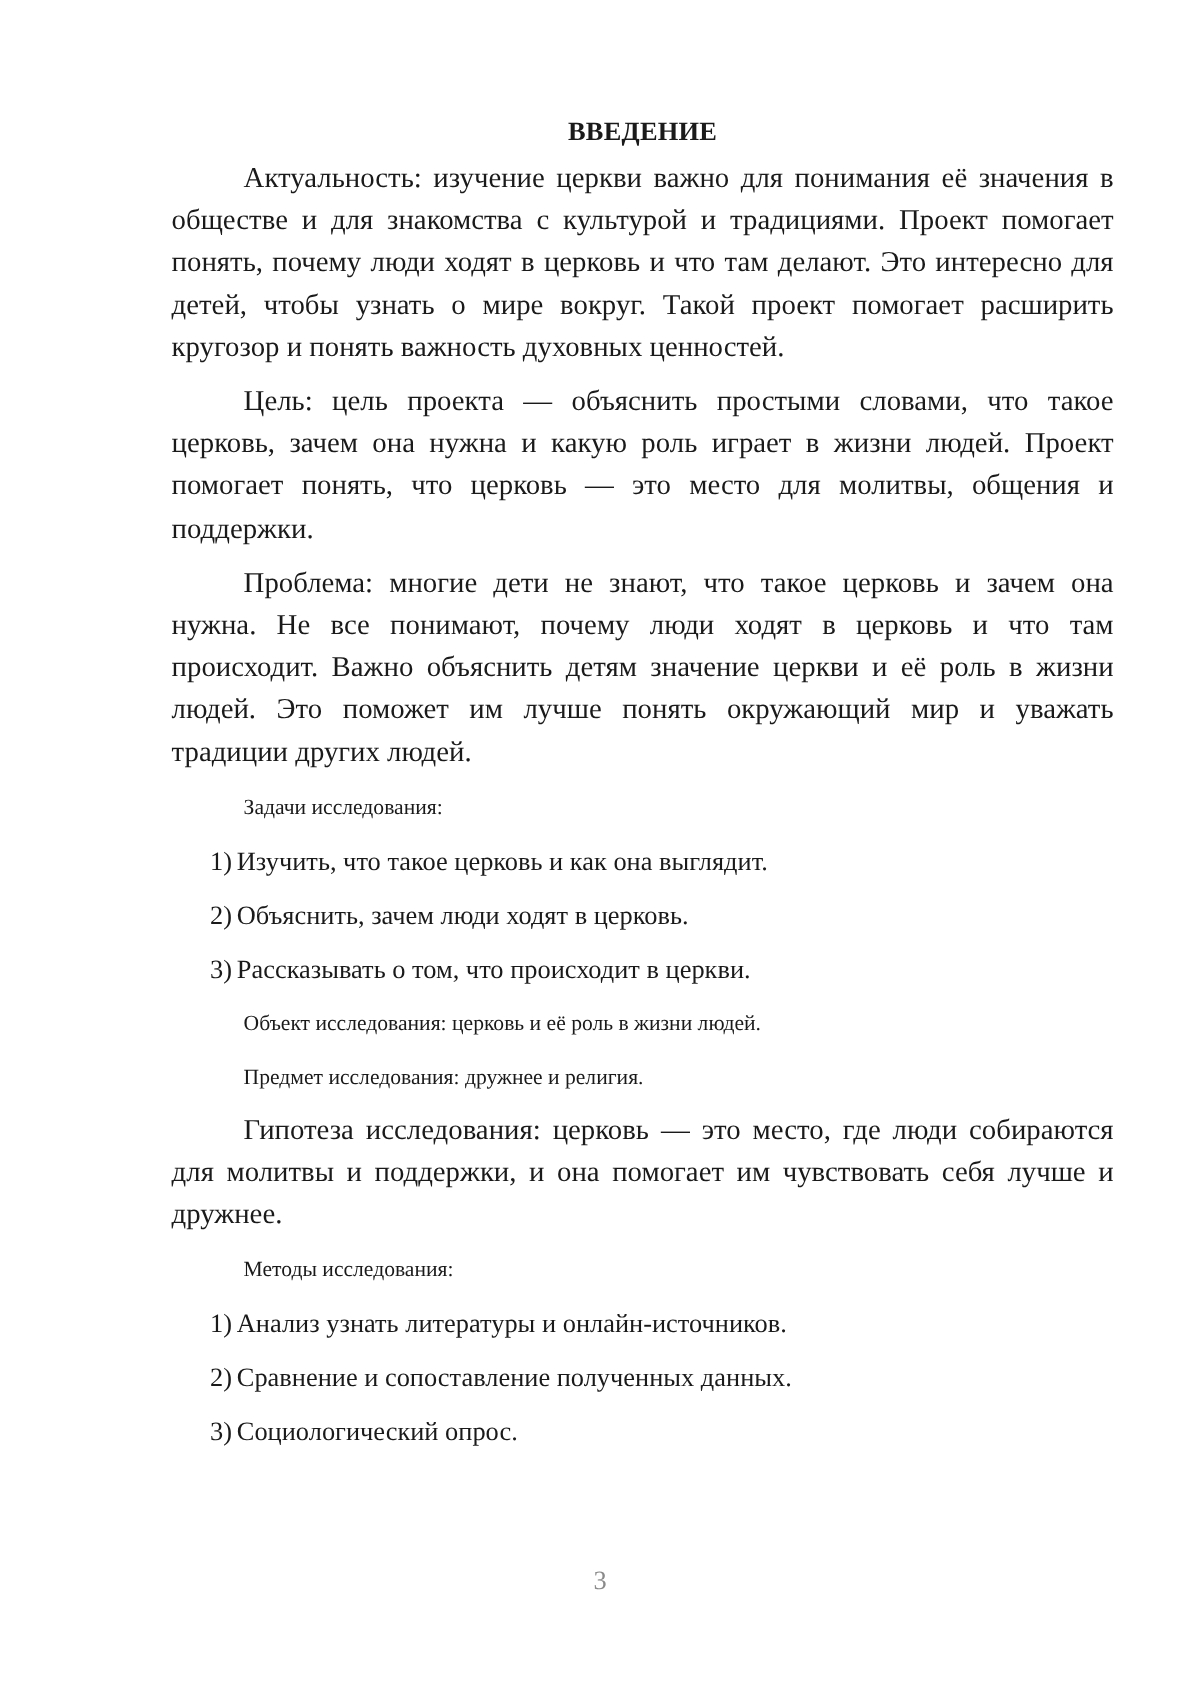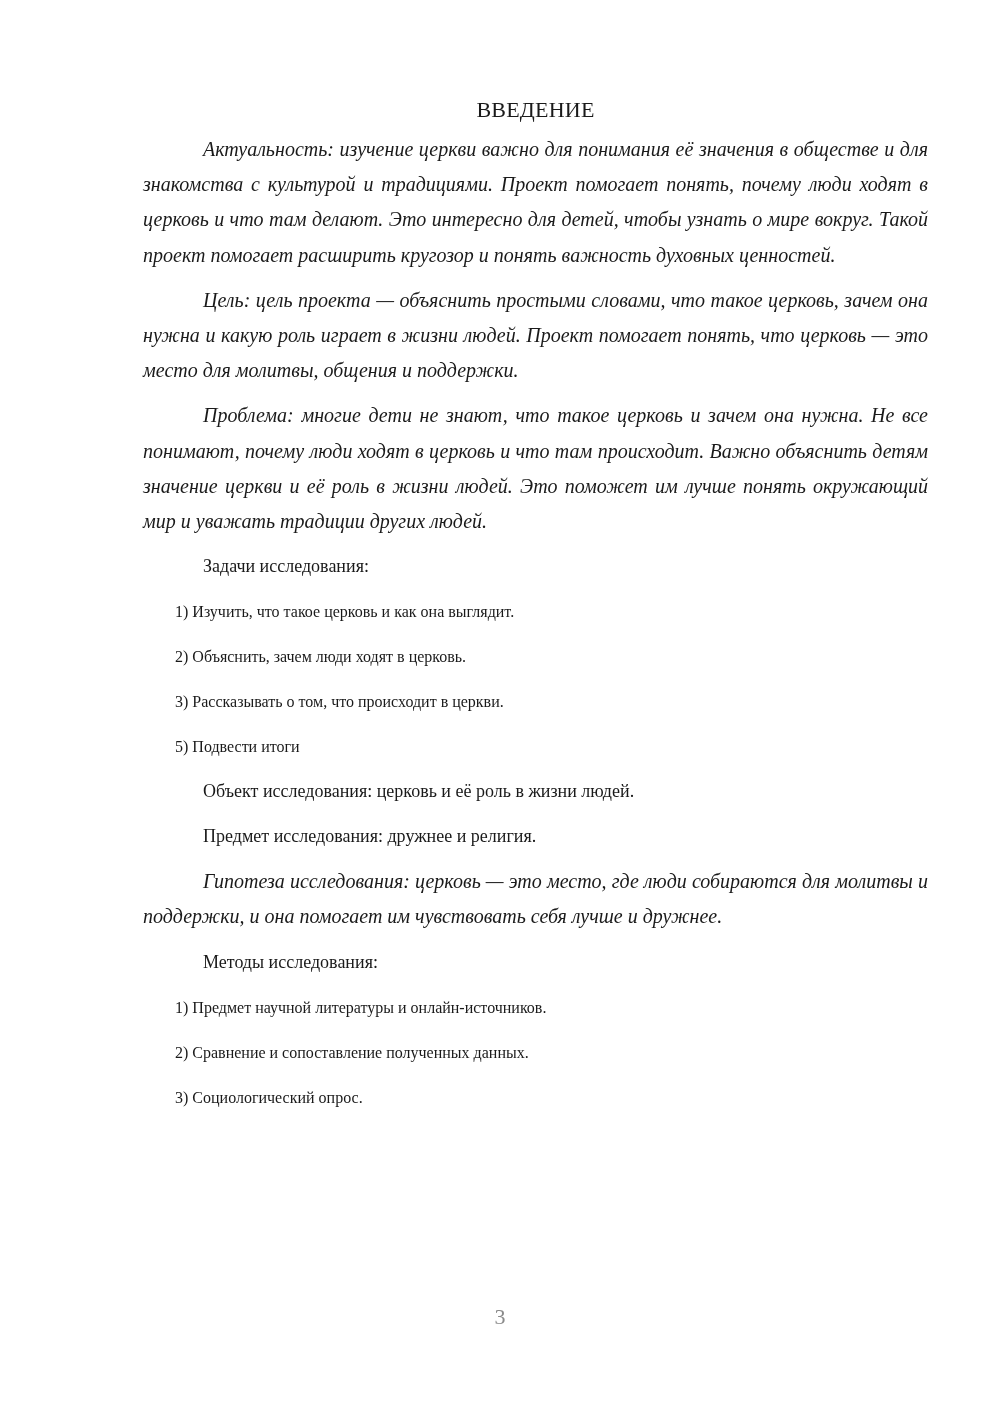--- a/index.html
+++ b/index.html
@@ -16,47 +16,46 @@
       color: #1a1a1a;
     }
     .page {
       position: absolute;
       left: 143px;
       top: 92px;
       width: 785px;
     }
     .title {
       text-align: center;
-      font-weight: normal;
+      font-weight: bold;
       font-size: 22px;
       line-height: 36px;
       margin: 0 0 4px 0;
       letter-spacing: 0.2px;
     }
     .para {
-      font-size: 20px;
+      font-size: 24px;
       line-height: 35.2px;
       text-align: justify;
       text-indent: 60px;
       margin: 0 0 10px 0;
-      font-style: italic;
     }
     .heading-line {
       font-size: 18px;
       line-height: 35px;
       text-indent: 60px;
       margin: 0 0 10px 0;
     }
     .list {
       list-style: none;
       margin: 0;
       padding: 0;
     }
     .list-item {
-      font-size: 16px;
+      font-size: 22px;
       line-height: 35px;
       padding-left: 32px;
       margin: 0 0 10px 0;
     }
     .list-item .num { margin-right: 4px; }
     .page-number {
       position: absolute;
       left: 0;
       width: 1000px;
       top: 1304px;
@@ -73,28 +72,27 @@
 
   <p class="para">Актуальность: изучение церкви важно для понимания её значения в обществе и для знакомства с культурой и традициями. Проект помогает понять, почему люди ходят в церковь и что там делают. Это интересно для детей, чтобы узнать о мире вокруг. Такой проект помогает расширить кругозор и понять важность духовных ценностей.</p>
   <p class="para">Цель: цель проекта — объяснить простыми словами, что такое церковь, зачем она нужна и какую роль играет в жизни людей. Проект помогает понять, что церковь — это место для молитвы, общения и поддержки.</p>
   <p class="para">Проблема: многие дети не знают, что такое церковь и зачем она нужна. Не все понимают, почему люди ходят в церковь и что там происходит. Важно объяснить детям значение церкви и её роль в жизни людей. Это поможет им лучше понять окружающий мир и уважать традиции других людей.</p>
 
   <p class="heading-line">Задачи исследования:</p>
   <ul class="list">
     <li class="list-item"><span class="num">1)</span><span>Изучить, что такое церковь и как она выглядит.</span></li>
     <li class="list-item"><span class="num">2)</span><span>Объяснить, зачем люди ходят в церковь.</span></li>
     <li class="list-item"><span class="num">3)</span><span>Рассказывать о том, что происходит в церкви.</span></li>
-    <li class="list-item"><span class="num">5)</span><span>Подвести итоги</span></li>
   </ul>
 
   <p class="heading-line">Объект исследования: церковь и её роль в жизни людей.</p>
   <p class="heading-line">Предмет исследования: дружнее и религия.</p>
   <p class="para">Гипотеза исследования: церковь — это место, где люди собираются для молитвы и поддержки, и она помогает им чувствовать себя лучше и дружнее.</p>
 
   <p class="heading-line">Методы исследования:</p>
   <ul class="list">
-    <li class="list-item"><span class="num">1)</span><span>Предмет научной литературы и онлайн-источников.</span></li>
+    <li class="list-item"><span class="num">1)</span><span>Анализ узнать литературы и онлайн-источников.</span></li>
     <li class="list-item"><span class="num">2)</span><span>Сравнение и сопоставление полученных данных.</span></li>
     <li class="list-item"><span class="num">3)</span><span>Социологический опрос.</span></li>
   </ul>
 </div>
 
 <div class="page-number">3</div>
 
 </body></html>

